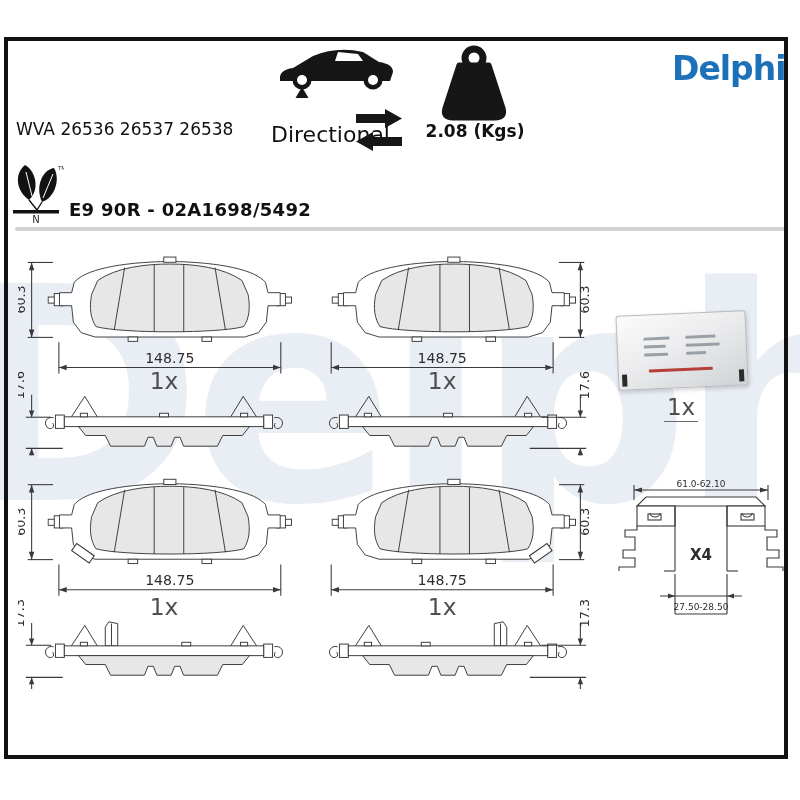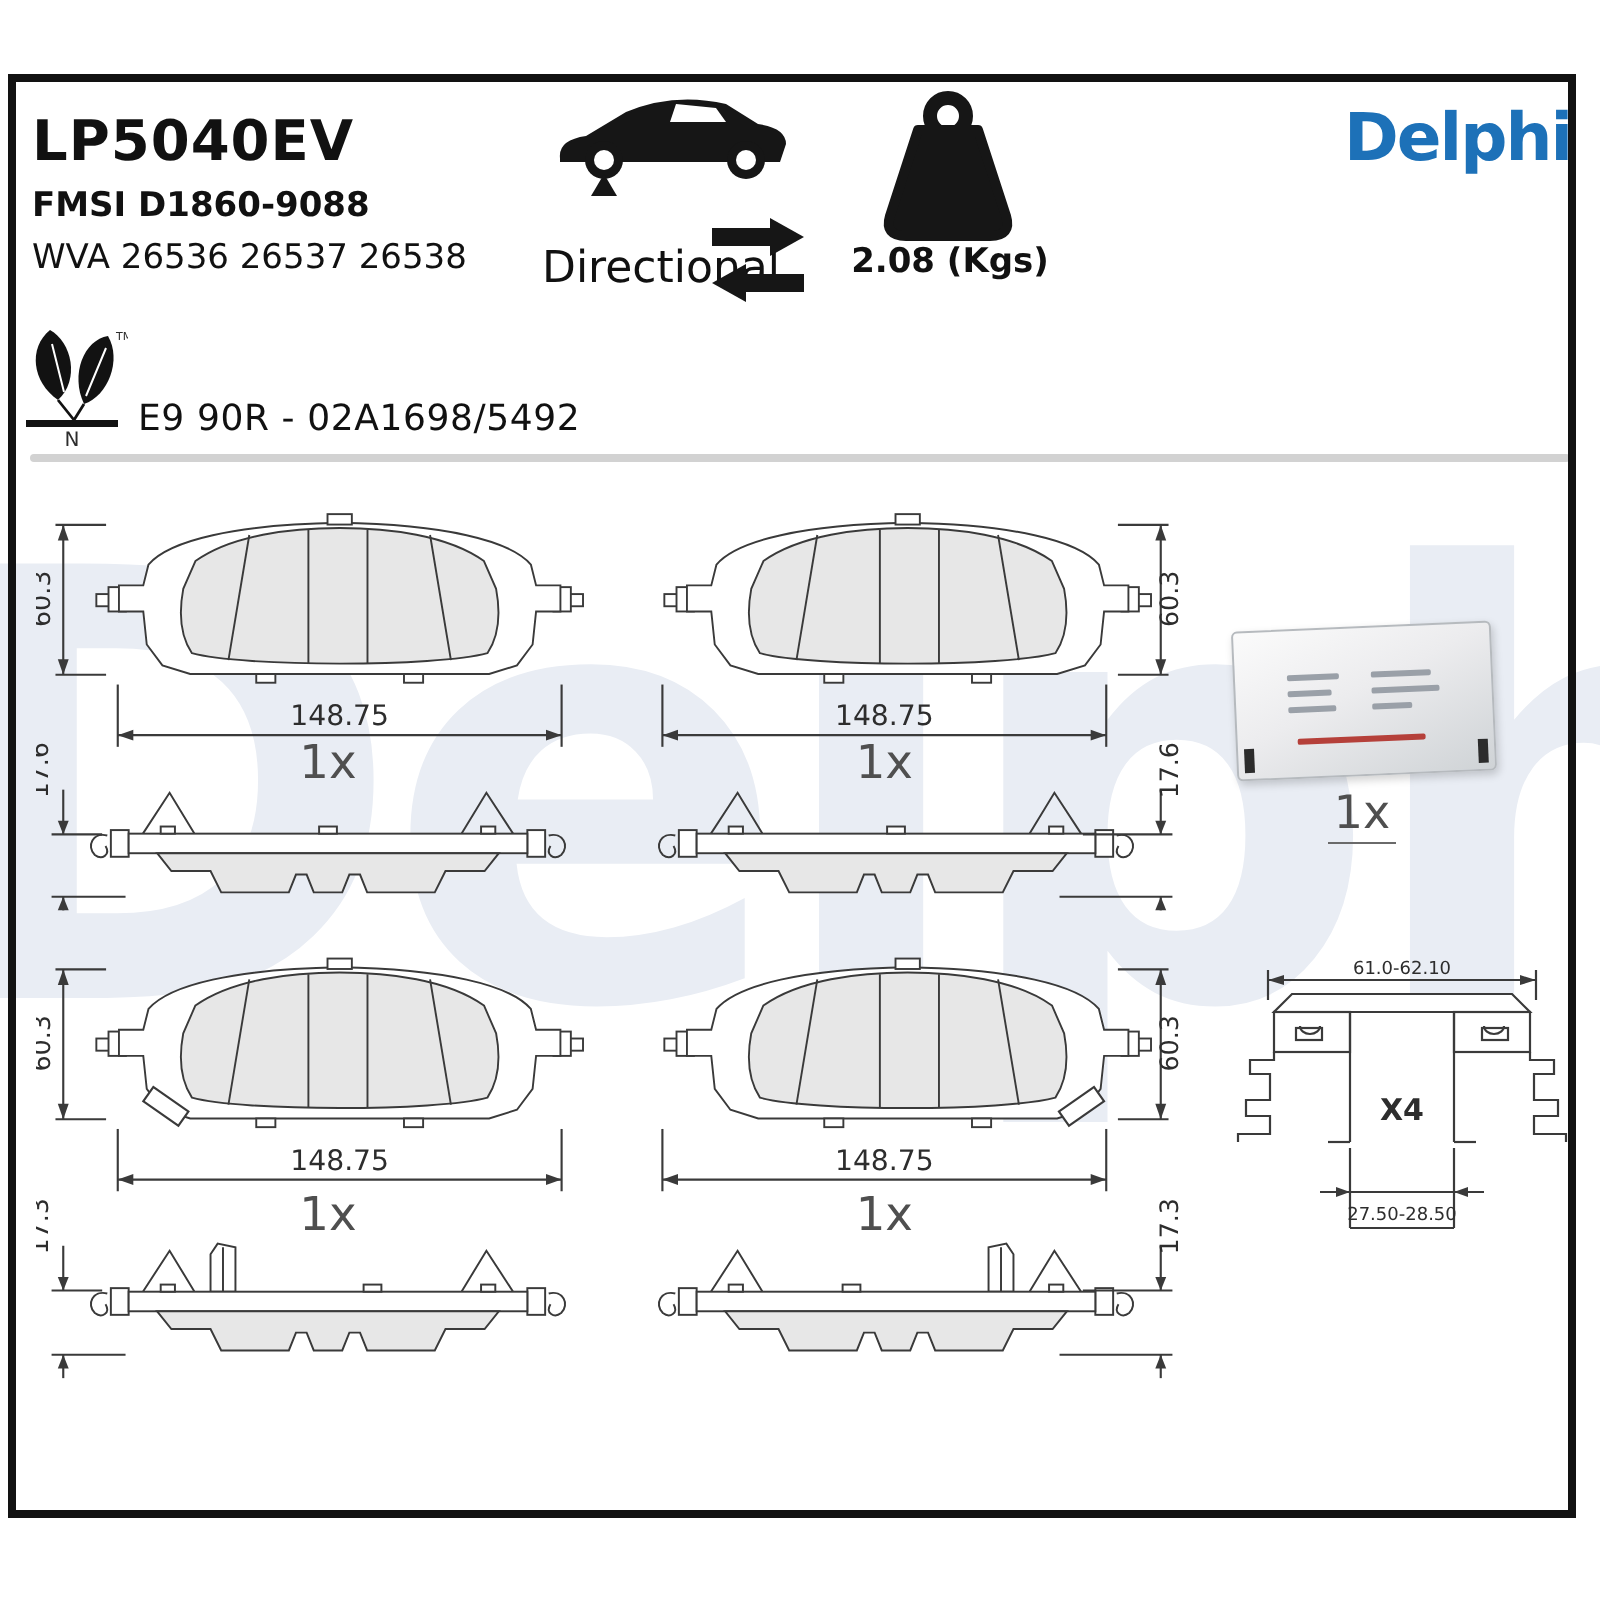--- a/index.html
+++ b/index.html
@@ -9,21 +9,21 @@
   #frame{left:4px;top:37px;width:784px;height:722px;border:4px solid #121212;box-sizing:border-box;z-index:3;pointer-events:none;}
   #watermark{left:-45px;top:248px;font-size:298px;font-weight:bold;letter-spacing:-10px;
              color:#e9edf4;z-index:0;white-space:nowrap;line-height:1;user-select:none;}
   
   #part-number{left:16px;top:54px;font-size:28px;font-weight:bold;letter-spacing:.5px;z-index:2;}
   #fmsi{left:16px;top:93px;font-size:17px;font-weight:bold;z-index:2;}
   #wva{left:16px;top:119px;font-size:17px;font-weight:normal;z-index:2;}
   #directional-label{left:271px;top:122px;font-size:22px;z-index:2;}
   #weight-label{left:425px;top:121px;width:100px;text-align:center;font-size:17px;font-weight:bold;z-index:2;}
   #brand-logo{left:672px;top:49px;font-size:33px;font-weight:bold;letter-spacing:-1px;color:#1d71b8;z-index:2;}
-  #approval{left:69px;top:199px;font-size:18px;font-weight:normal;letter-spacing:.3px;z-index:2;}
+  #approval{left:69px;top:199px;font-size:18px;font-weight:bold;letter-spacing:.3px;z-index:2;}
   #divider{left:15px;top:227px;width:770px;height:4px;background:#d2d2d2;border-radius:2px;z-index:2;}
   
   svg{z-index:2;}
   svg text{font-family:"DejaVu Sans","Liberation Sans",sans-serif;fill:#2d2d2d;}
   .ln{stroke:#3a3a3a;stroke-width:1.1;fill:none;}
   .wfill{fill:#ffffff;stroke:#3a3a3a;stroke-width:1.1;}
   .gfill{fill:#e7e7e7;stroke:#3a3a3a;stroke-width:1.1;}
   .arrow{fill:#3a3a3a;stroke:none;}
   .dim{font-size:13px;}
   .dimlg{font-size:14.5px;}
@@ -40,22 +40,20 @@
   .s-crimp{position:absolute;width:5px;height:12px;background:#2c2c2c;bottom:3px;}
 </style>
 </head>
 <body>
 
 <div id="page">
 
   <div id="watermark" class="abs">Delphi</div>
   <div id="frame" class="abs"></div>
 
-  <div id="part-number" class="abs">LP5040EV</div>
-  <div id="fmsi" class="abs">FMSI D1860-9088</div>
   <div id="wva" class="abs">WVA 26536 26537 26538</div>
 
   <svg class="abs" style="left:276px;top:42px" width="122" height="62" viewBox="0 0 122 62">
     <path d="M4,37 Q3,28 17,26 L37,14 Q61,4 87,10 L103,20 Q117,22 117,30 L114,39 L4,39 Z" fill="#161616"></path>
     <polygon points="62,10 82,12 87,19 59,19" fill="#fff"></polygon>
     <circle cx="26" cy="38" r="9.5" fill="#161616"></circle>
       <circle cx="26" cy="38" r="5" fill="#fff"></circle>
     <circle cx="97" cy="38" r="9.5" fill="#161616"></circle>
       <circle cx="97" cy="38" r="5" fill="#fff"></circle>
     <polygon points="26,45 19.5,56 32.5,56" fill="#161616"></polygon>

